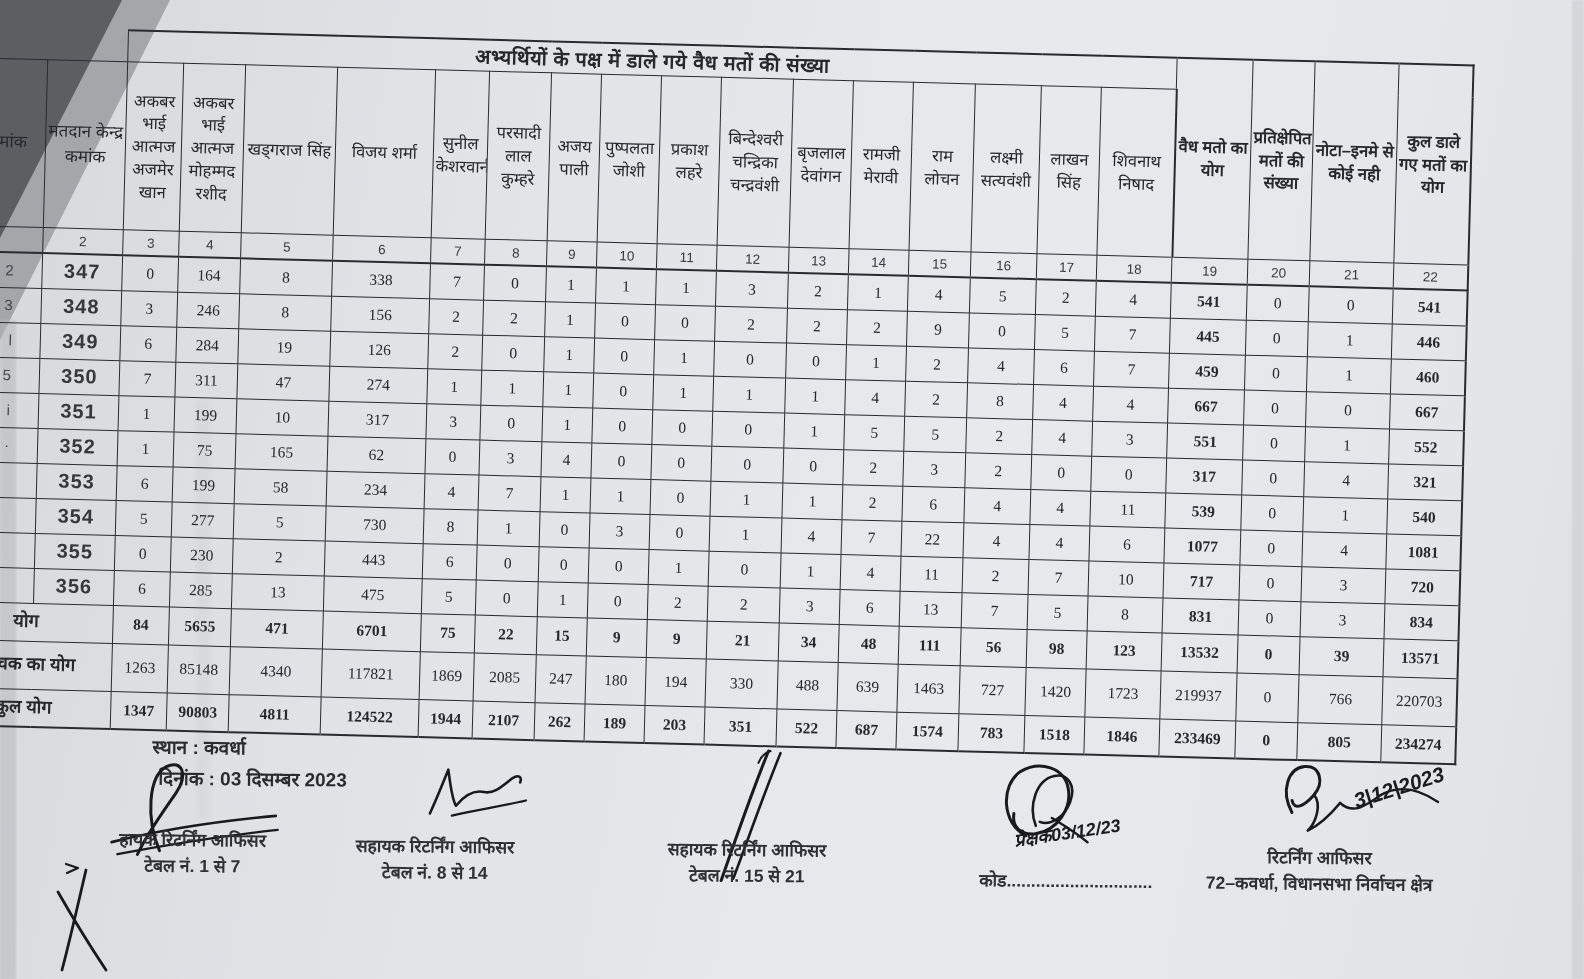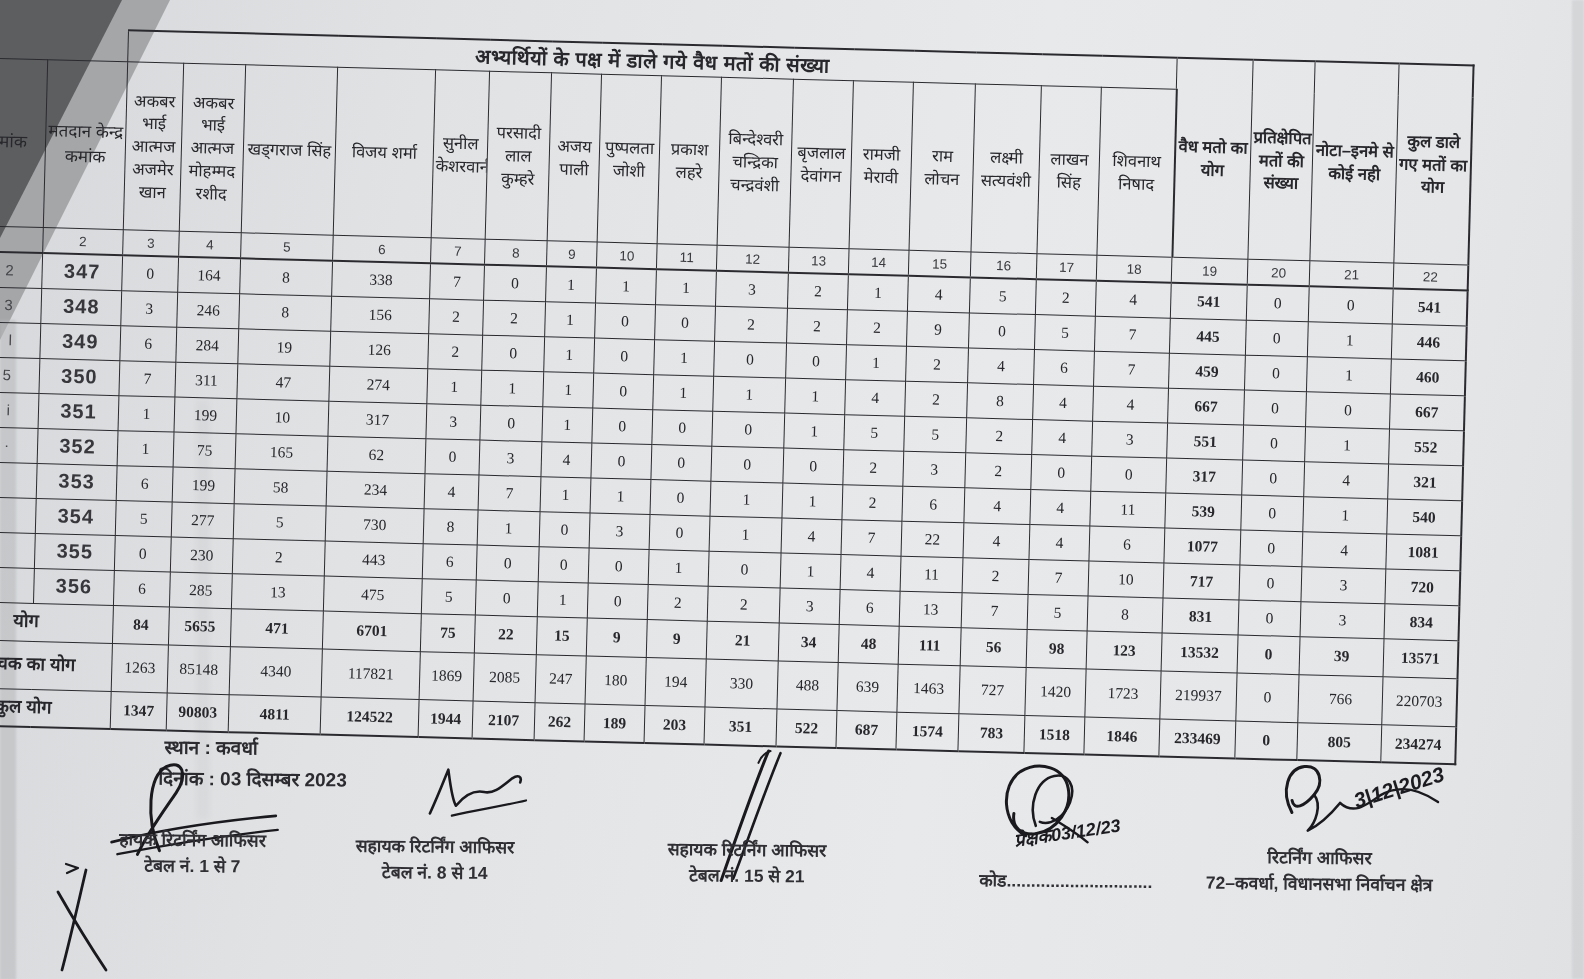--- a/index.html
+++ b/index.html
@@ -451,21 +451,21 @@
           <td class="val bold">233469</td>
           <td class="val bold">0</td>
           <td class="val bold">805</td>
           <td class="val bold">234274</td>
         </tr>
       </tbody>
   </table>
 </div>
 
 <div class="footer-wrap">
-  <div class="f-abs place" style="left:164px;top:733px">स्थान : कवर्धा</div>
+  <div class="f-abs place" style="left:152px;top:733px">स्थान : कवर्धा</div>
   <div class="f-abs date" style="left:158px;top:764px">दिनांक : 03 दिसम्बर 2023</div>
 
   <svg class="sig" style="left:108px;top:758px" width="185" height="100" viewBox="0 0 185 100">
     <path d="M52,92 C38,60 40,18 58,8 C74,0 80,16 68,34 C56,52 40,74 30,96" stroke-width="3"></path>
     <path d="M4,84 C50,72 110,62 168,56" stroke-width="2.6"></path>
     <path d="M10,96 C60,86 120,76 170,70" stroke-width="2.4"></path>
   </svg>
   <div class="f-abs sigblock" style="left:88px;top:826px;width:210px">
     <div>हायक रिटर्निंग आफिसर</div>
     <div>टेबल नं. 1 से 7</div>

